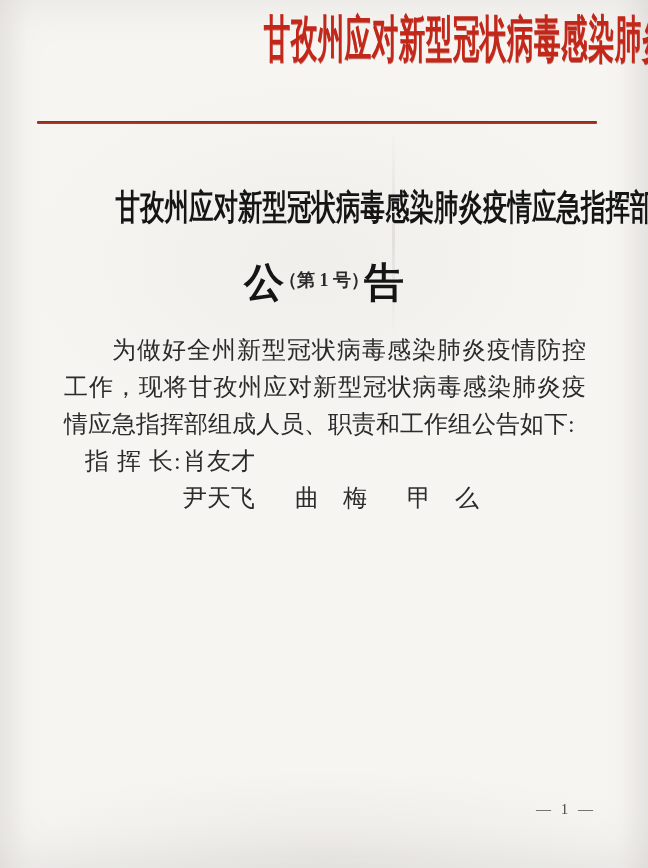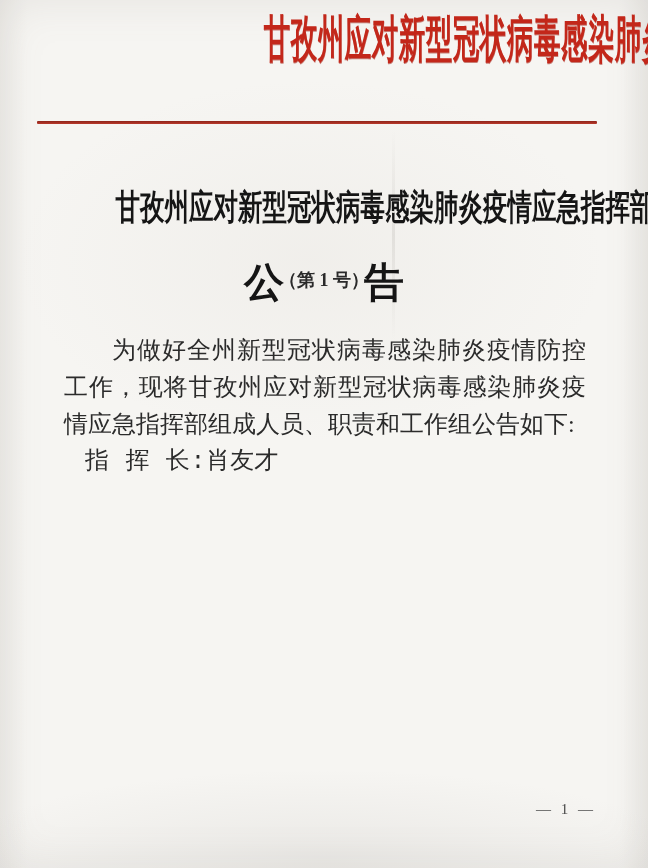--- a/index.html
+++ b/index.html
@@ -112,21 +112,20 @@
   }
   .body-block p {
     margin: 0;
     text-indent: 2em;
   }
   .roster-row {
     display: flex;
     align-items: center;
     height: 37px;
     line-height: 37px;
-    font-family: Liberation Mono, monospace;
   }
   .roster-label {
     flex: 0 0 119px;
     padding-left: 21px;
     box-sizing: border-box;
     white-space: pre;
     letter-spacing: 1px;
   }
   .roster-names {
     display: flex;
@@ -171,19 +170,27 @@
     <p>为做好全州新型冠状病毒感染肺炎疫情防控工作，现将甘孜州应对新型冠状病毒感染肺炎疫情应急指挥部组成人员、职责和工作组公告如下:</p>
 
     <div class="roster-row">
       <span class="roster-label">指 挥 长:</span>
       <span class="roster-names">
         <span class="name">肖友才</span>
       </span>
     </div>
 
 
+    <div class="roster-row">
+      <span class="roster-label"></span>
+      <span class="roster-names">
+        <span class="name">尹天飞</span>
+        <span class="name">曲　梅</span>
+        <span class="name">甲　么</span>
+      </span>
+    </div>
 
 
   </div>
 
   <div class="page-number">— 1 —</div>
 
 </div>
 
 </body></html>

